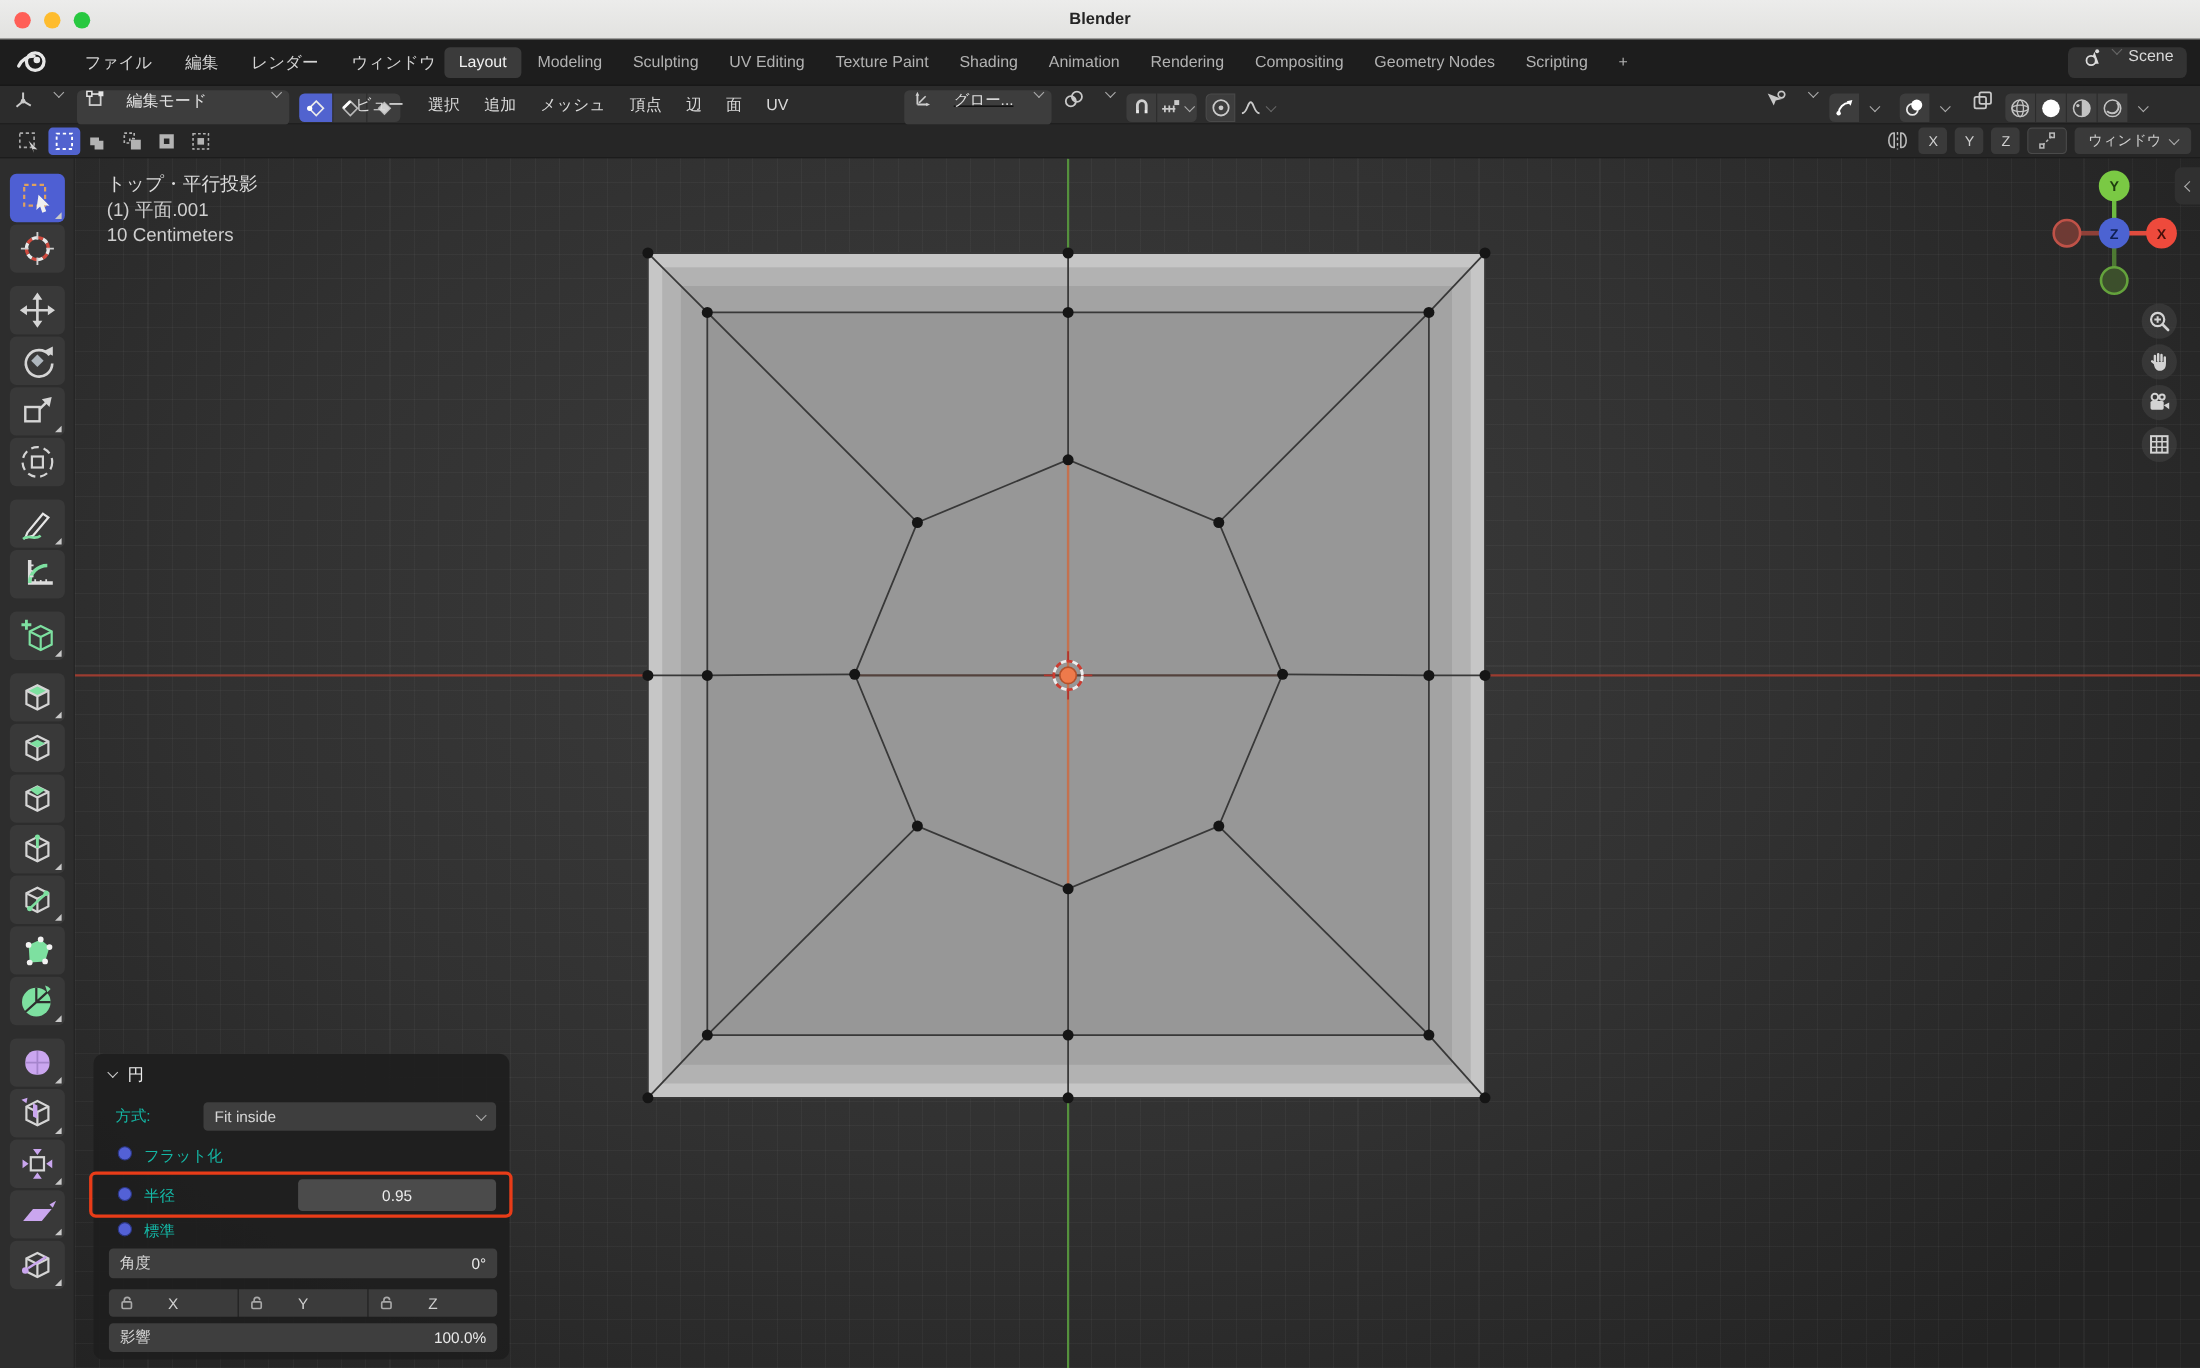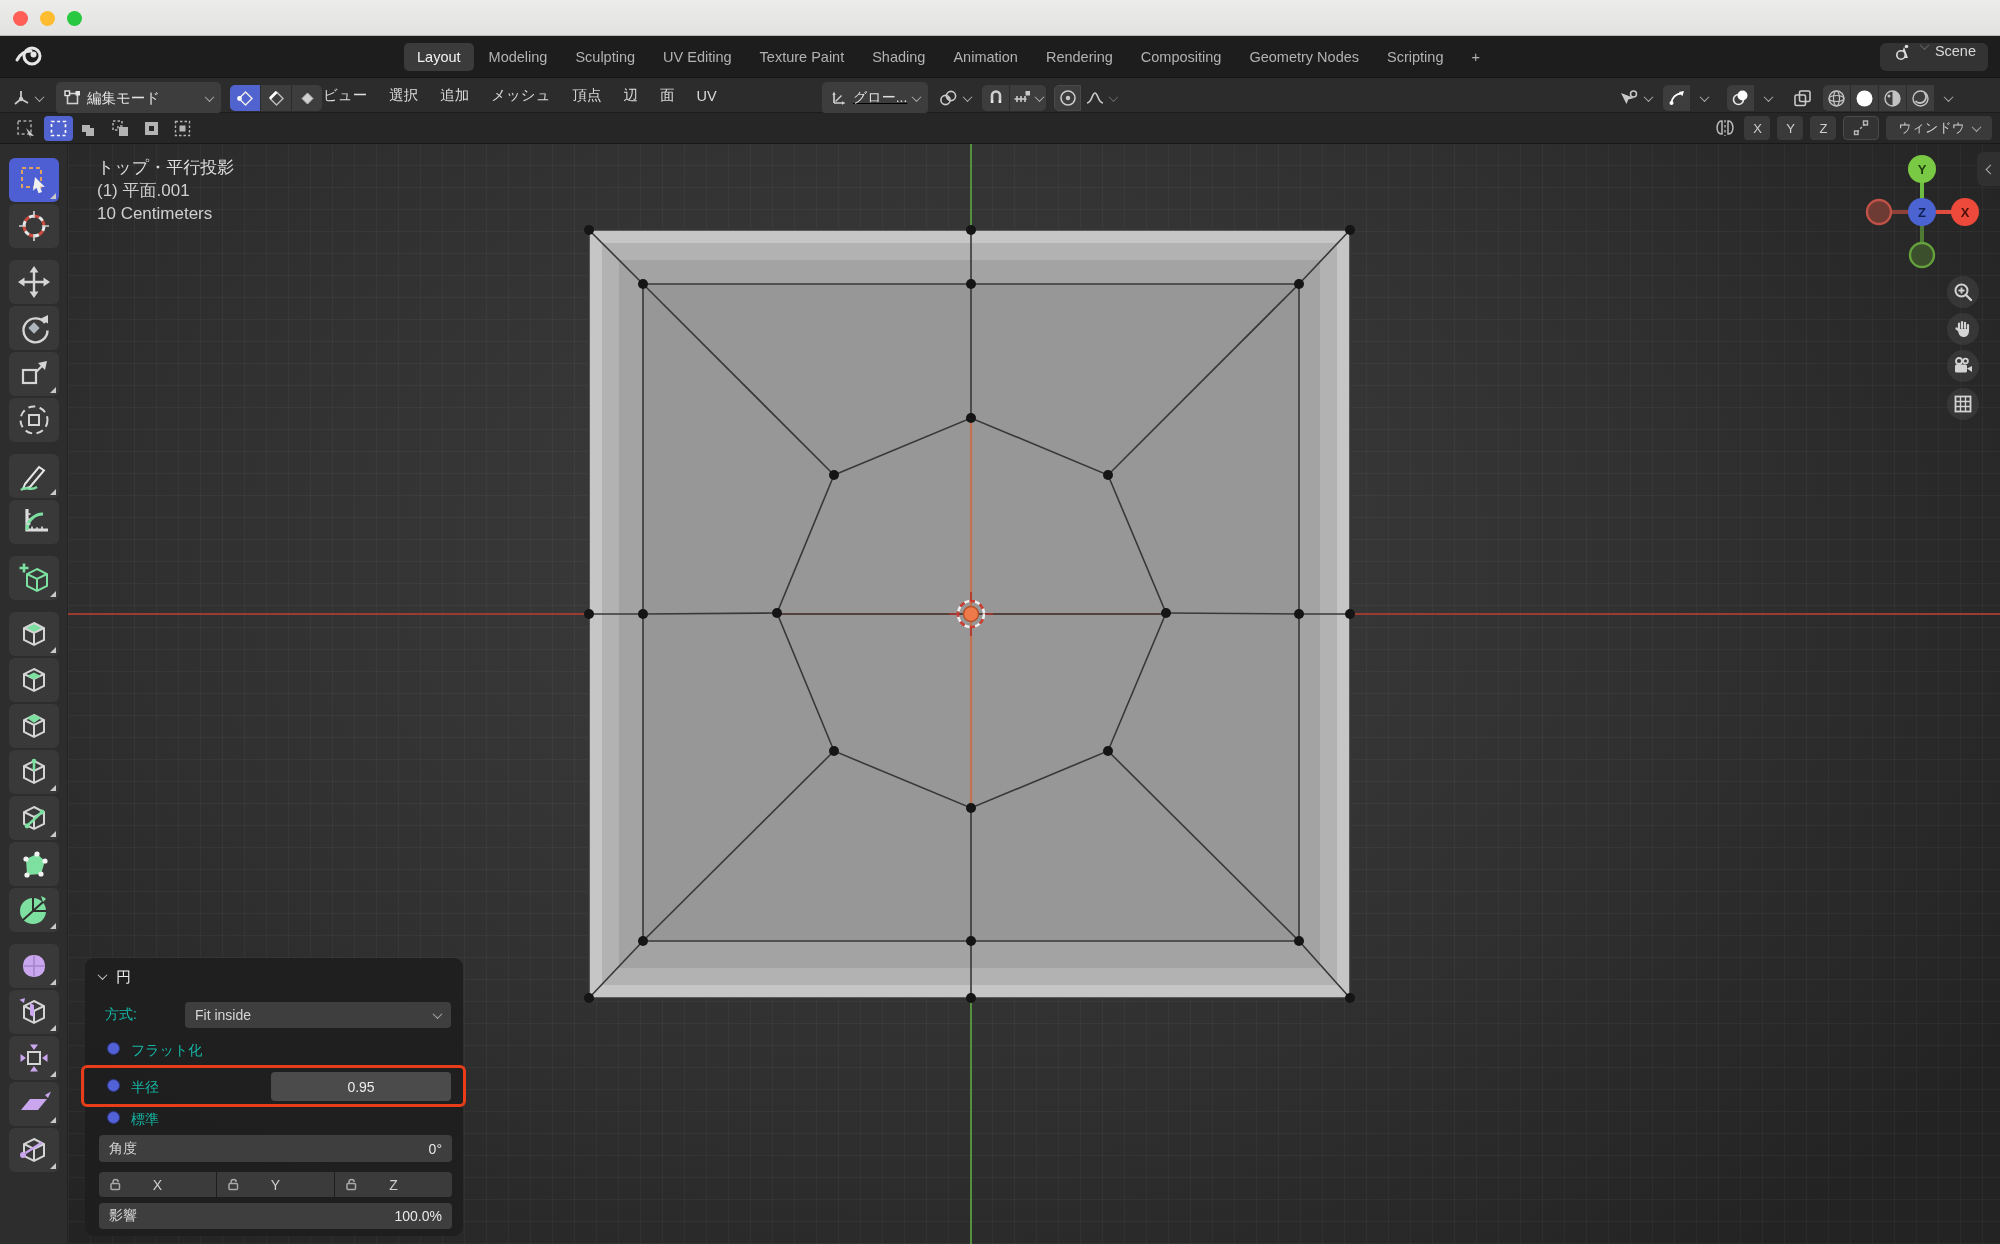--- a/index.html
+++ b/index.html
@@ -23,22 +23,22 @@
   #ws-tabs { position:absolute; left:404px; top:0; height:42px; display:flex; align-items:center; gap:2px; }
   .ws-tab { color:#b2b2b2; font-size:14.5px; padding:6px 13px; border-radius:5px; }
   .ws-tab.active { background:#3b3b3b; color:#f2f2f2; }
   #scene-chip { position:absolute; right:12px; top:7px; height:28px; background:#333333;
     border-radius:6px; display:flex; align-items:flex-start; gap:7px; padding:0 12px; }
   #scene-chip span { color:#d8d8d8; font-size:14.5px; }
 
   
   #vp-header { position:absolute; left:0; top:78px; width:2000px; height:35px;
     background:#2c2c2c; border-bottom:1px solid #1d1d1d; }
-  .wchip { background:#3d3d3d; border-radius:5px; height:32px; display:flex; align-items:center;
-    gap:6px; padding:0 8px; }
+  .wchip { background:#3d3d3d; border-radius:5px; height:32px; display:flex; align-items:flex-start;
+    gap:20px; padding:0 8px; }
   .chev { width:7px; height:7px; border-right:1.7px solid #ababab; border-bottom:1.7px solid #ababab;
     transform:rotate(45deg) translate(-1px,-1px); flex:0 0 auto; }
   .chev.dim { border-color:#666; }
   #hdr-left { position:absolute; left:8px; top:4px; display:flex; align-items:center; gap:9px; }
   .selseg { display:flex; gap:1px; }
   .selseg .seg { width:30px; height:26px; background:#3d3d3d; display:flex; align-items:center; justify-content:center; }
   .selseg .seg:first-child { border-radius:5px 0 0 5px; }
   .selseg .seg:last-child { border-radius:0 5px 5px 0; }
   .seg.on { background:#5163cf; }
   #hdr-menus { position:absolute; left:312px; top:0; height:35px; display:flex; align-items:center; }
@@ -113,28 +113,36 @@
 </style>
 </head>
 <body>
 
 <div id="app">
 
   <div id="titlebar">
     <div class="tl" style="left:13px;background:#ff5f57;"></div>
     <div class="tl" style="left:40px;background:#febc2e;"></div>
     <div class="tl" style="left:67px;background:#28c840;"></div>
+    <div id="win-title">Blender</div>
   </div>
 
   <div id="topbar">
     <svg id="blender-logo" width="30" height="26" viewBox="0 0 30 26">
       <path d="M3 16c3-6 8-9 14-9" stroke="#e6e6e6" stroke-width="3" fill="none" stroke-linecap="round"></path>
       <circle cx="18" cy="12" r="8" fill="none" stroke="#e6e6e6" stroke-width="3"></circle>
       <circle cx="19.5" cy="10.5" r="3" fill="#e6e6e6"></circle>
     </svg>
+    <div id="top-menus">
+        <div class="menu-item">ファイル</div>
+        <div class="menu-item">編集</div>
+        <div class="menu-item">レンダー</div>
+        <div class="menu-item">ウィンドウ</div>
+        <div class="menu-item">ヘルプ</div>
+      </div>
     <div id="ws-tabs">
         <div class="ws-tab active">Layout</div>
         <div class="ws-tab">Modeling</div>
         <div class="ws-tab">Sculpting</div>
         <div class="ws-tab">UV Editing</div>
         <div class="ws-tab">Texture Paint</div>
         <div class="ws-tab">Shading</div>
         <div class="ws-tab">Animation</div>
         <div class="ws-tab">Rendering</div>
         <div class="ws-tab">Compositing</div>

